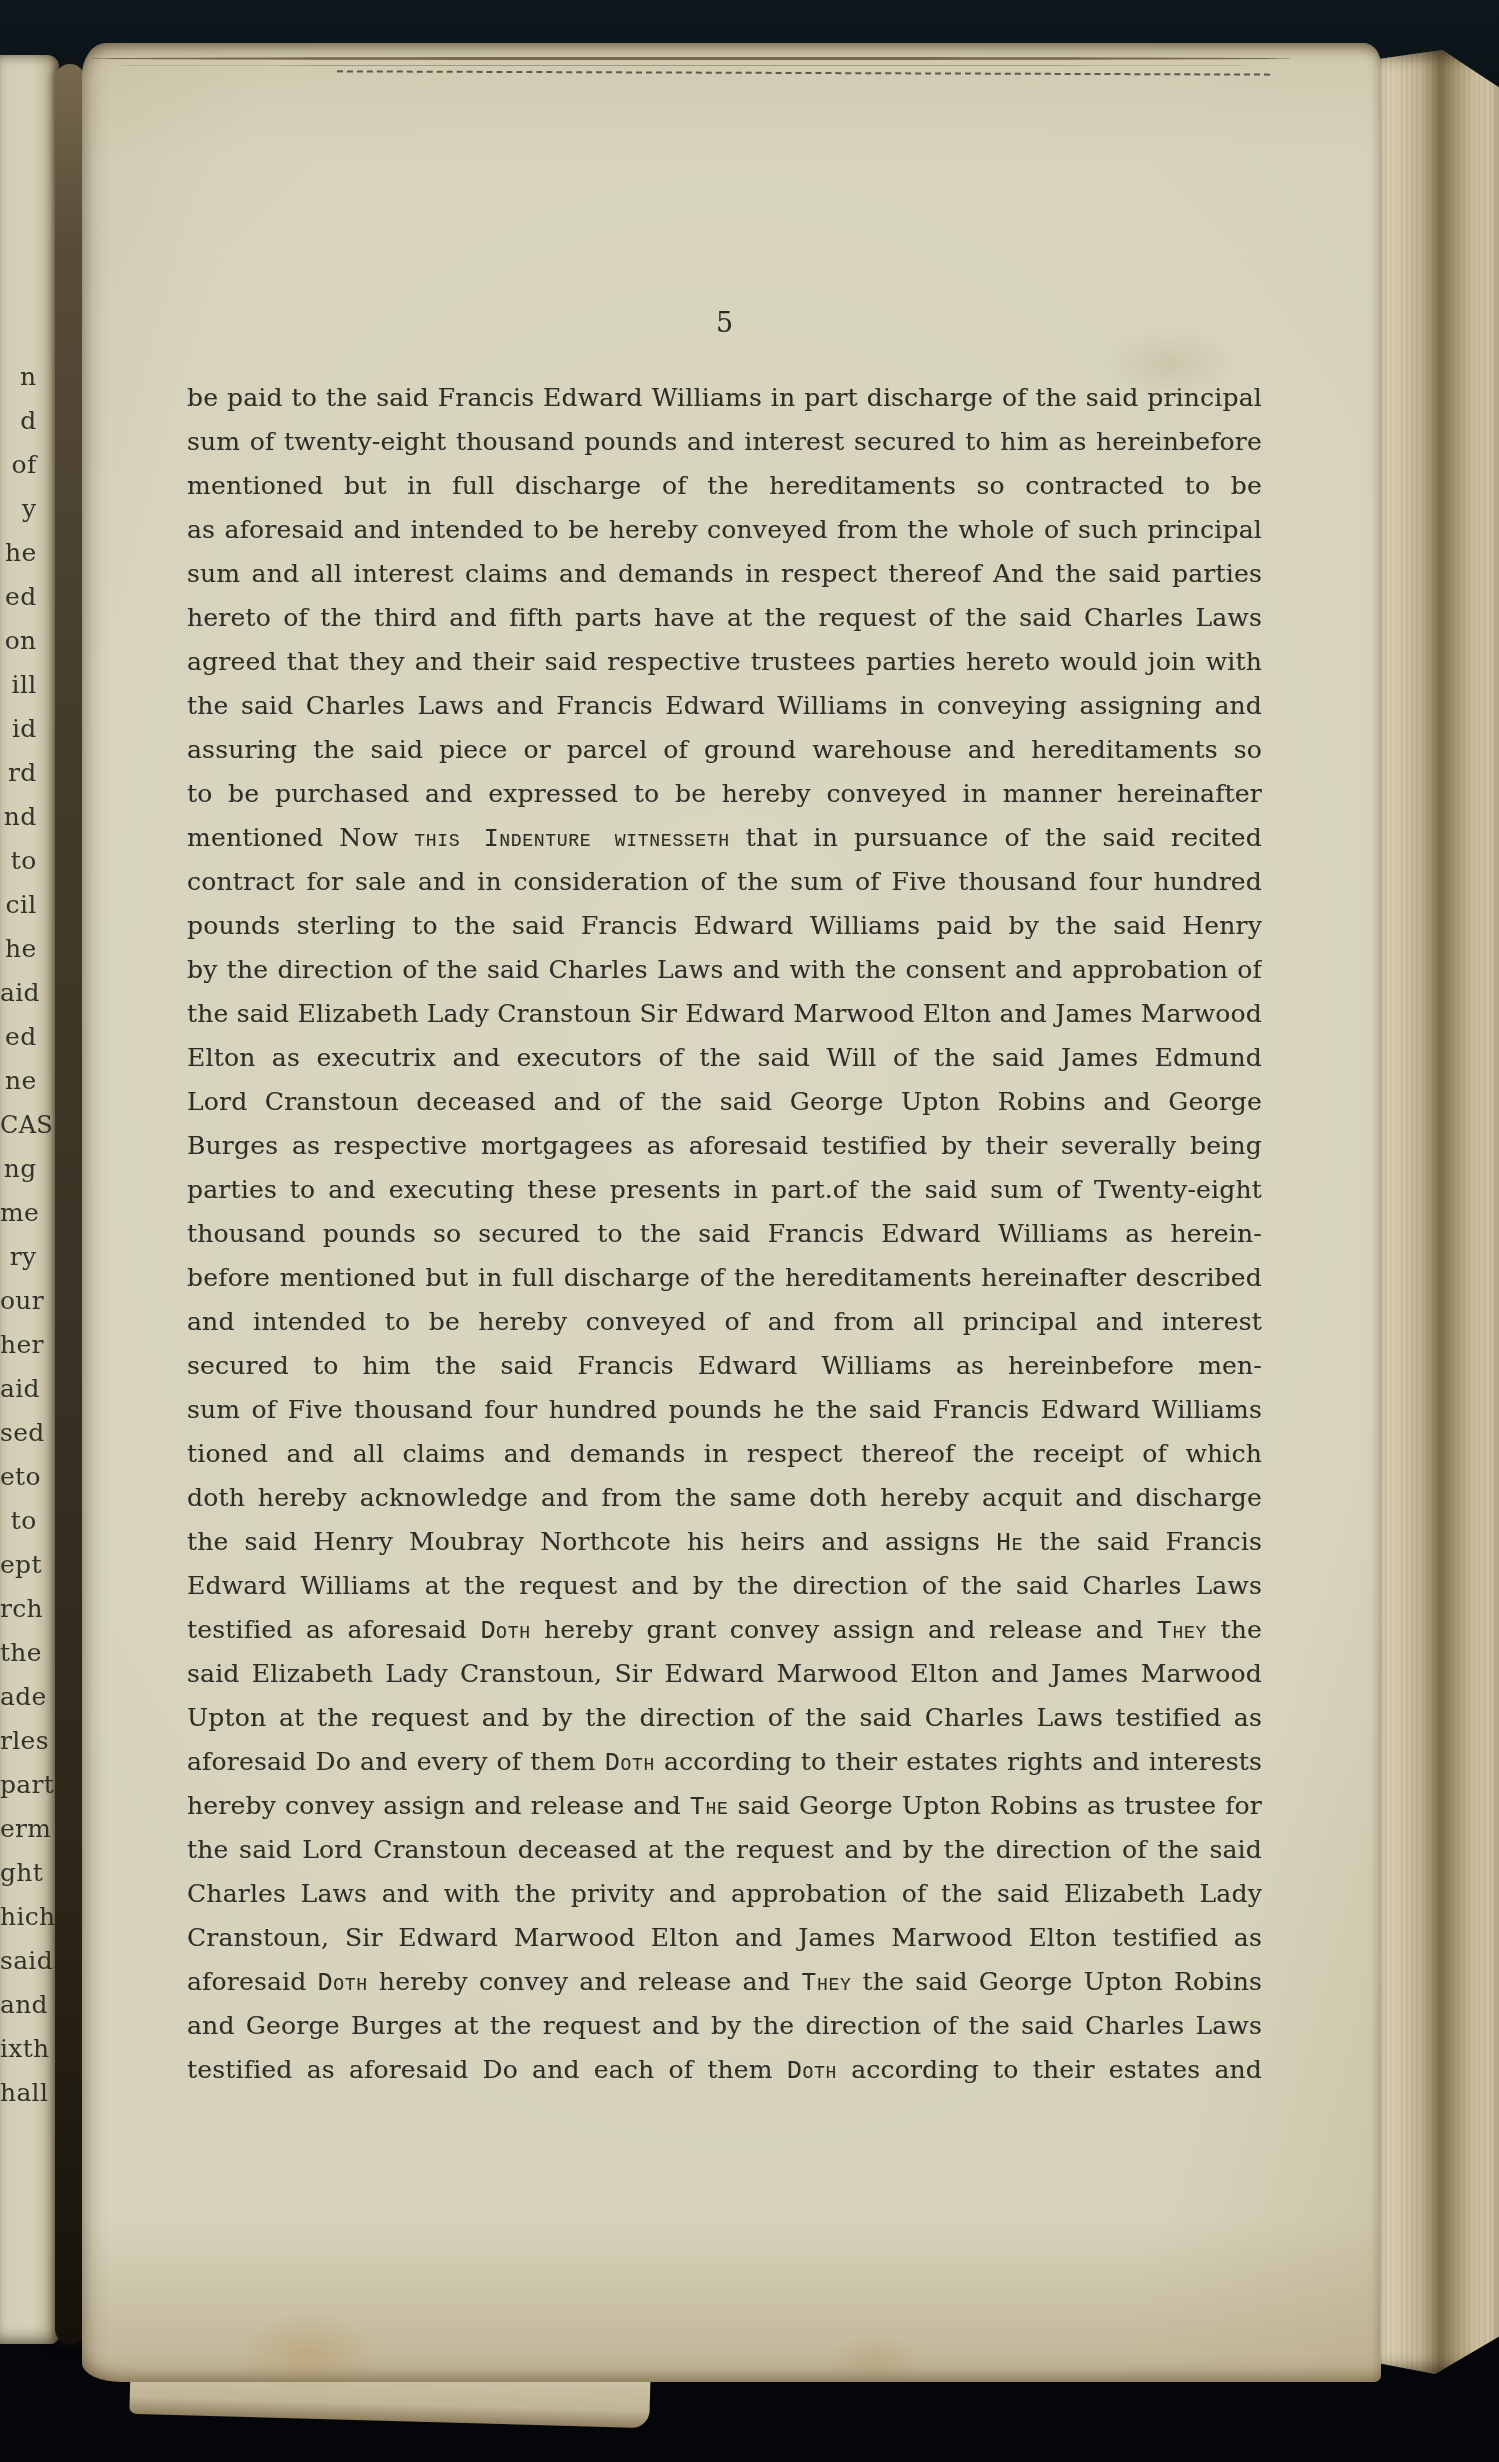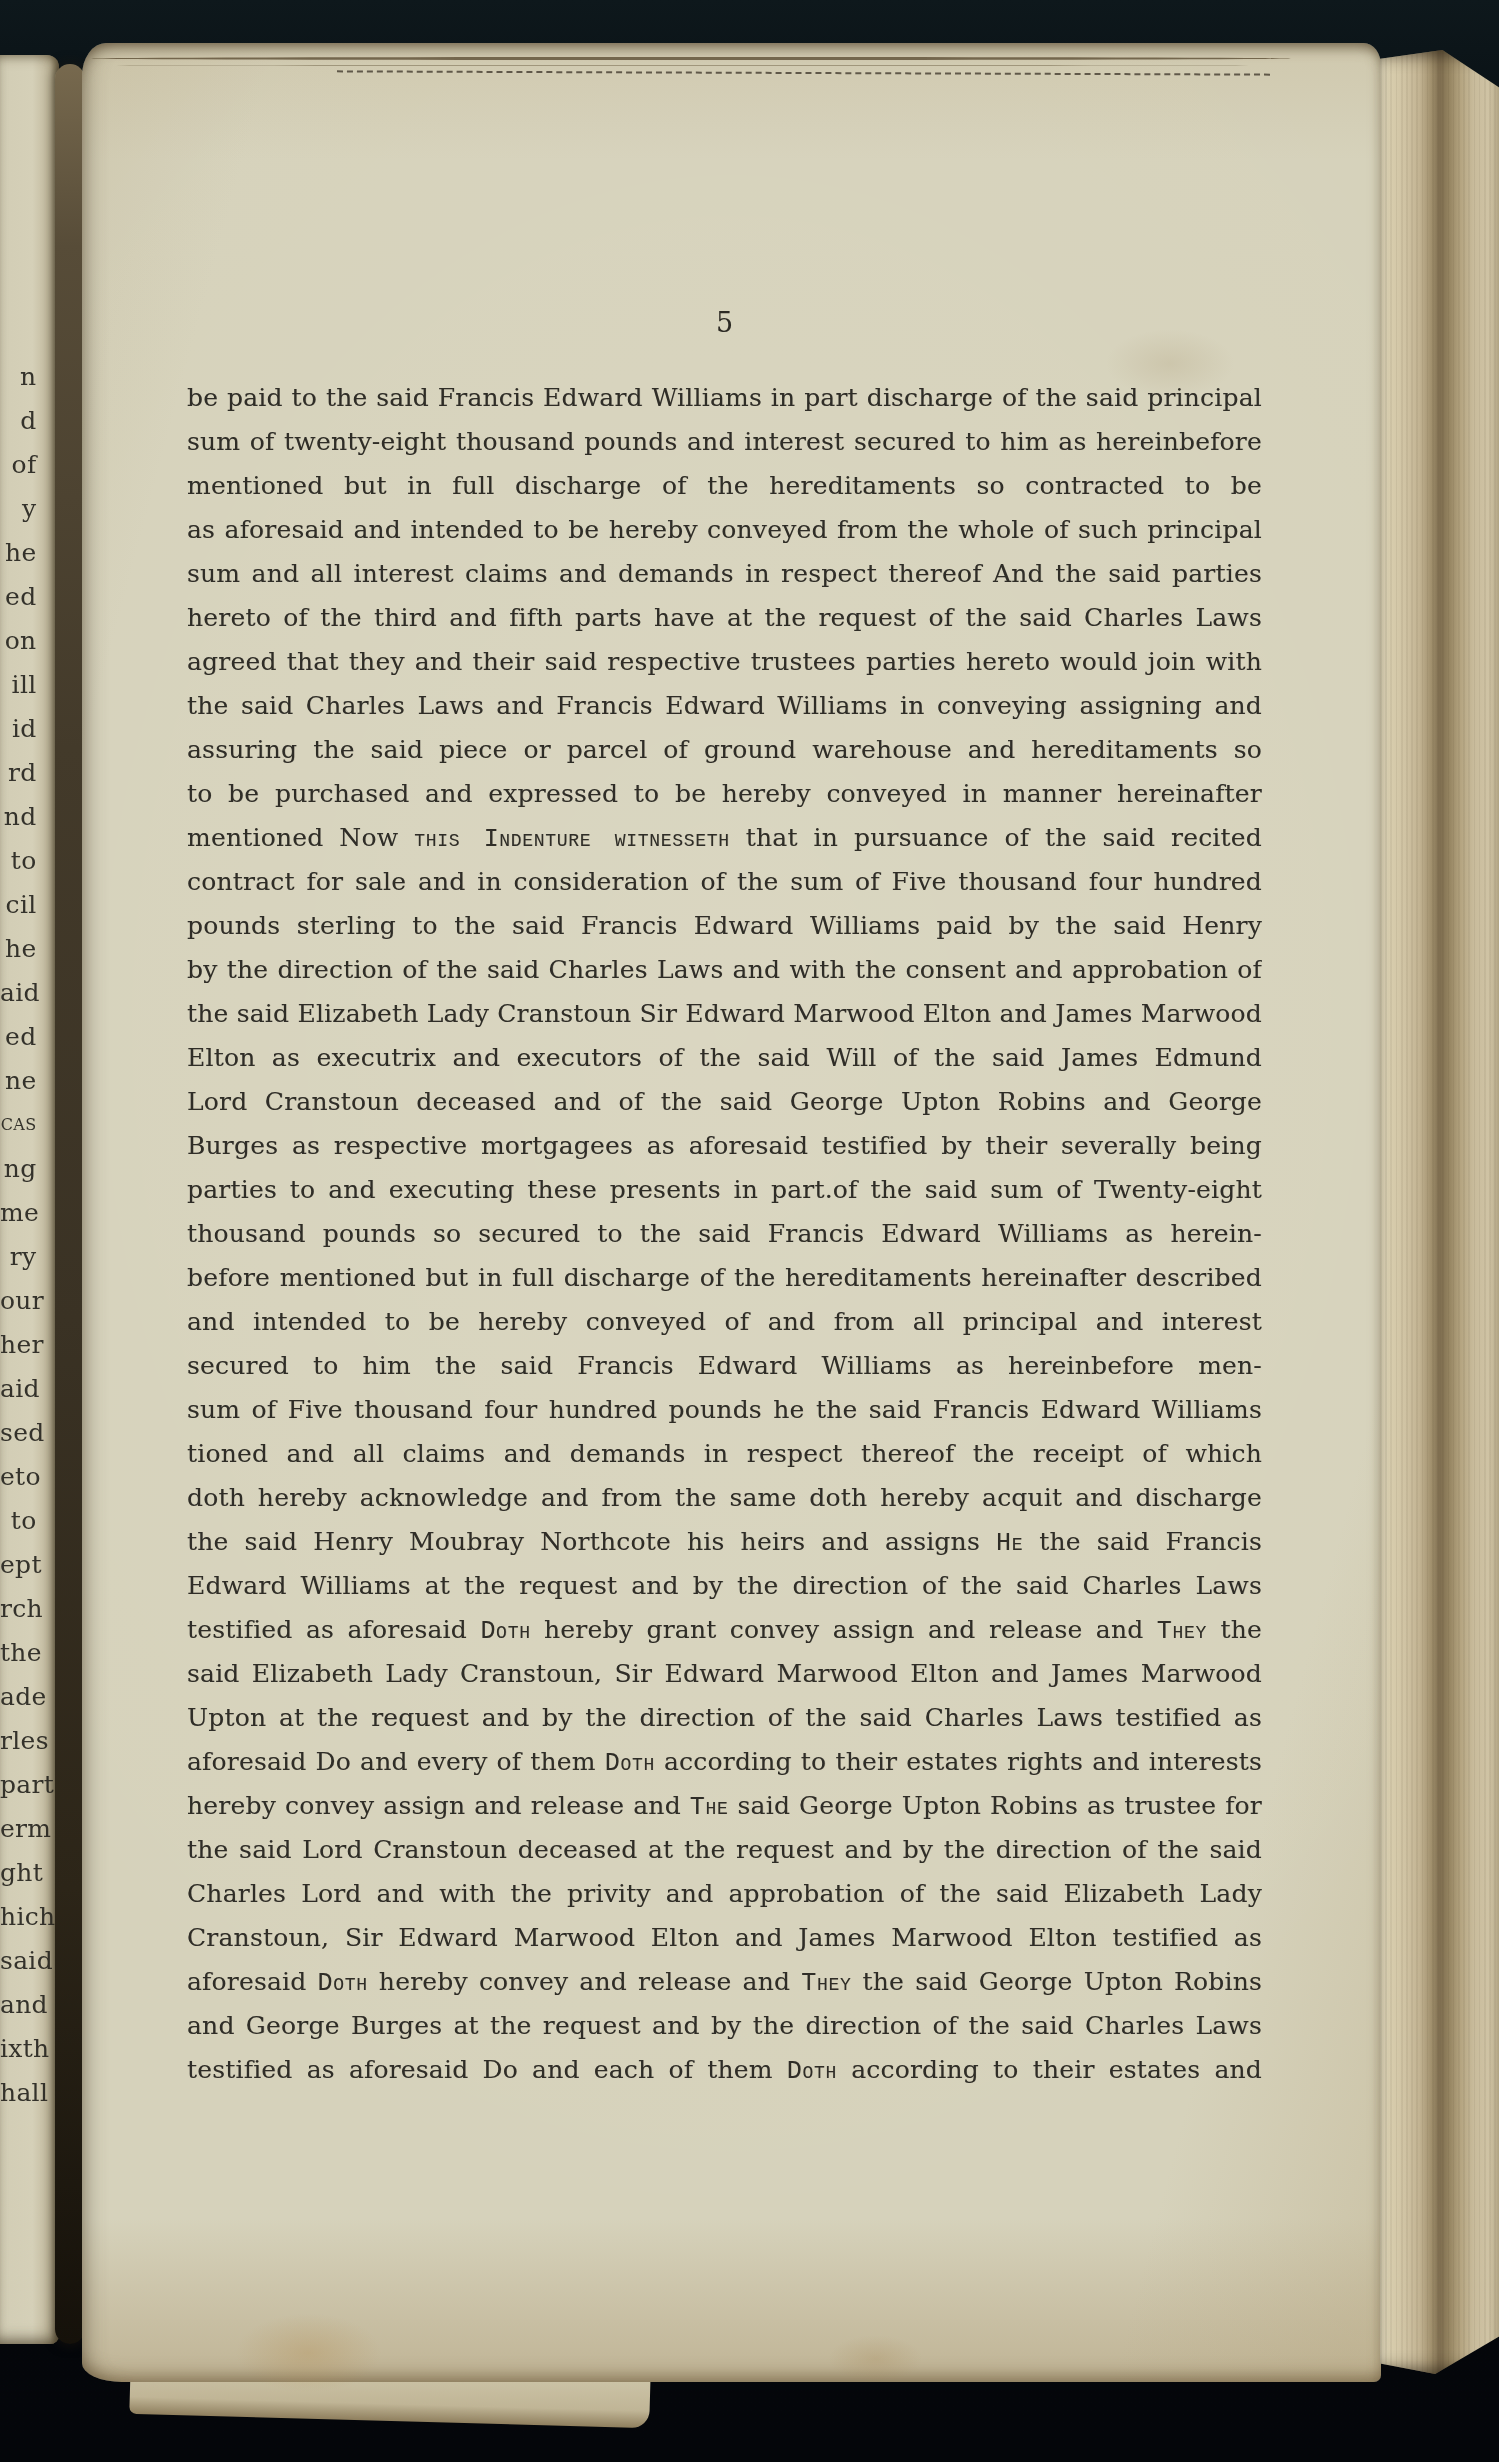--- a/index.html
+++ b/index.html
@@ -14,21 +14,21 @@
 
   
   .left-page{
     position:absolute;left:0;top:55px;width:59px;height:2289px;
     background:linear-gradient(90deg,#d2cdb5 0%,#d5d0b8 55%,#bfb69a 85%,#9c8f71 100%);
     border-radius:0 12px 8.7px 0;
     box-shadow:inset -7px 0 10.4px -5.2px rgba(70,58,36,.55), inset 0 8.7px 12px -7px rgba(80,66,42,.6), inset 0 -12px 14px -7px rgba(60,48,28,.6);
   }
   .frag-col{position:absolute;left:0;right:22.5px;top:300px;color:#34322b;font-size:25px;}
   .frag{height:44px;line-height:44px;text-align:right;letter-spacing:0.3px;}
-  .frag.caps{font-size:16px;}
+  .frag.caps{font-size:24px;}
 
   
   .gutter{
     position:absolute;left:55px;top:64px;width:29.5px;height:2280px;
     background:linear-gradient(180deg,#77694e 0%,#574c38 8%,#433a2a 30%,#3a3224 55%,#2c2518 80%,#15110a 100%);
     border-radius:15.6px;
     box-shadow:0 0 10.4px 1.7px rgba(30,24,14,.5);
   }
 
   
@@ -178,21 +178,21 @@
         <div class="line">tioned and all claims and demands in respect thereof the receipt of which</div>
         <div class="line">doth hereby acknowledge and from the same doth hereby acquit and discharge</div>
         <div class="line">the said Henry Moubray Northcote his heirs and assigns <span class="sc">He</span> the said Francis</div>
         <div class="line">Edward Williams at the request and by the direction of the said Charles Laws</div>
         <div class="line">testified as aforesaid <span class="sc">Doth</span> hereby grant convey assign and release and <span class="sc">They</span> the</div>
         <div class="line">said Elizabeth Lady Cranstoun, Sir Edward Marwood Elton and James Marwood</div>
         <div class="line">Upton at the request and by the direction of the said Charles Laws testified as</div>
         <div class="line">aforesaid Do and every of them <span class="sc">Doth</span> according to their estates rights and interests</div>
         <div class="line">hereby convey assign and release and <span class="sc">The</span> said George Upton Robins as trustee for</div>
         <div class="line">the said Lord Cranstoun deceased at the request and by the direction of the said</div>
-        <div class="line">Charles Lord and with the privity and approbation of the said Elizabeth Lady</div>
+        <div class="line">Charles Laws and with the privity and approbation of the said Elizabeth Lady</div>
         <div class="line">Cranstoun, Sir Edward Marwood Elton and James Marwood Elton testified as</div>
         <div class="line">aforesaid <span class="sc">Doth</span> hereby convey and release and <span class="sc">They</span> the said George Upton Robins</div>
         <div class="line">and George Burges at the request and by the direction of the said Charles Laws</div>
         <div class="line">testified as aforesaid Do and each of them <span class="sc">Doth</span> according to their estates and</div>
       </div>
 
     <div class="stain s1"></div>
     <div class="stain s2"></div>
     <div class="stain s3"></div>
   </div>

